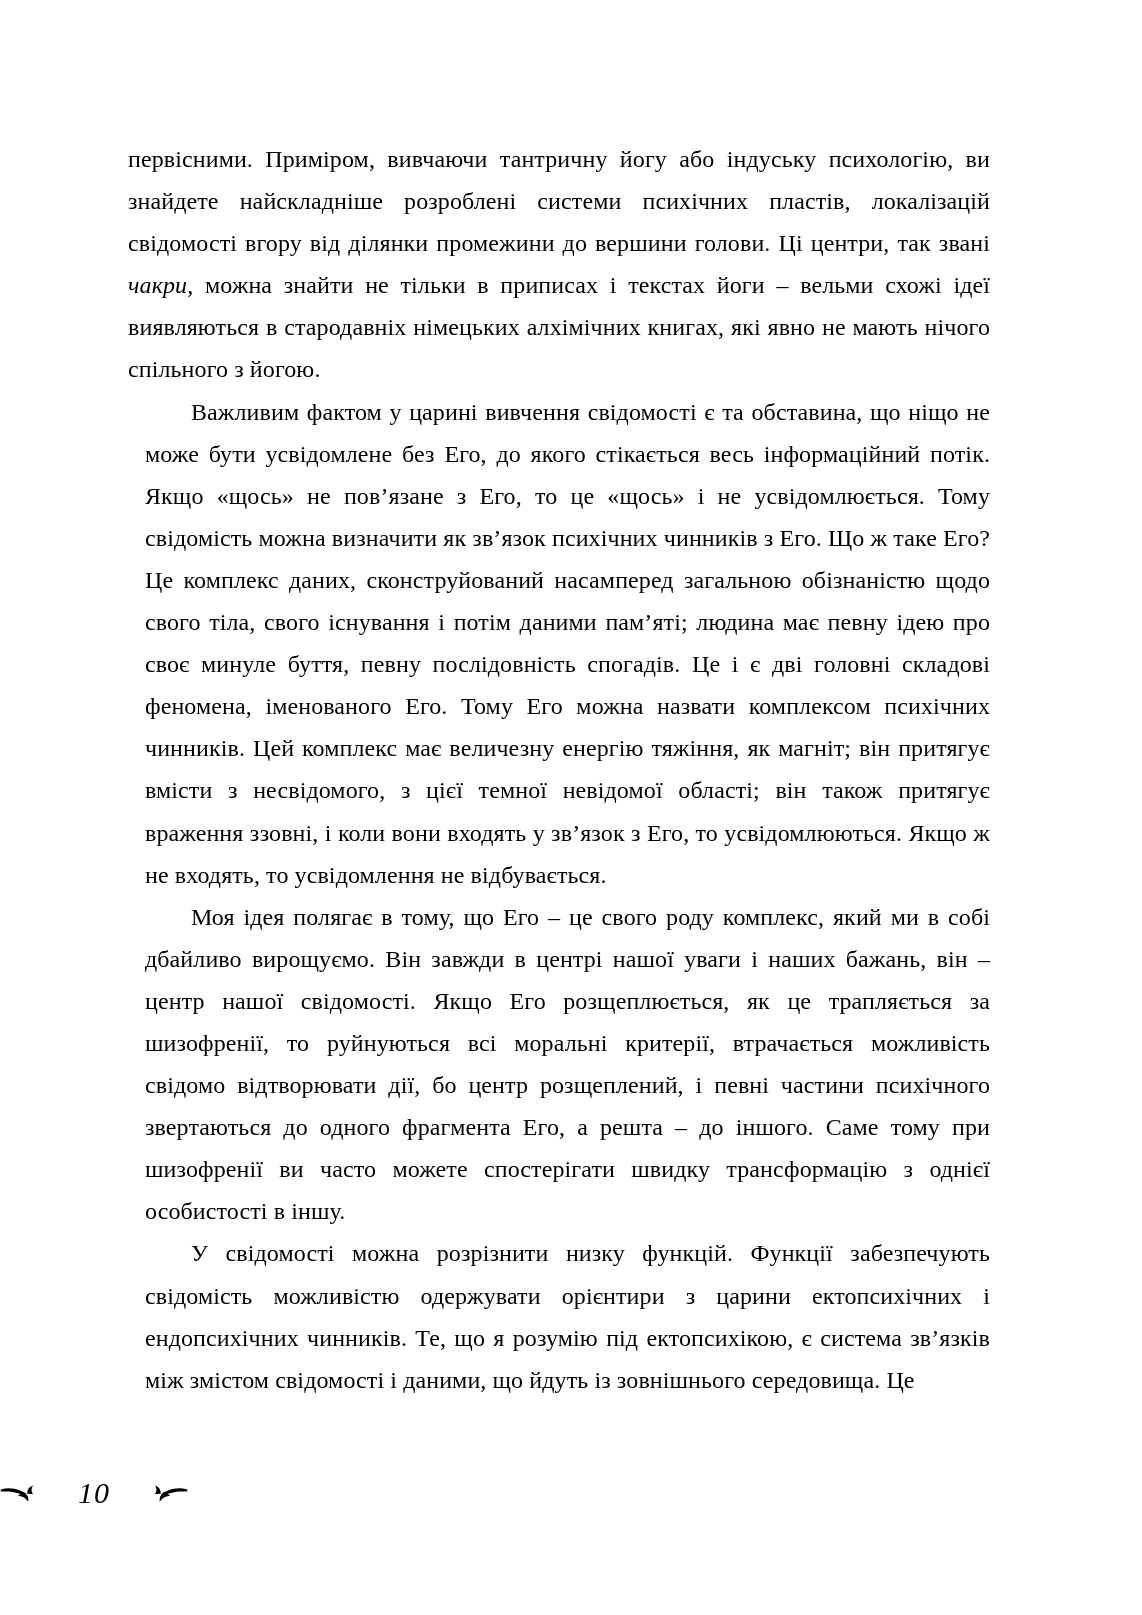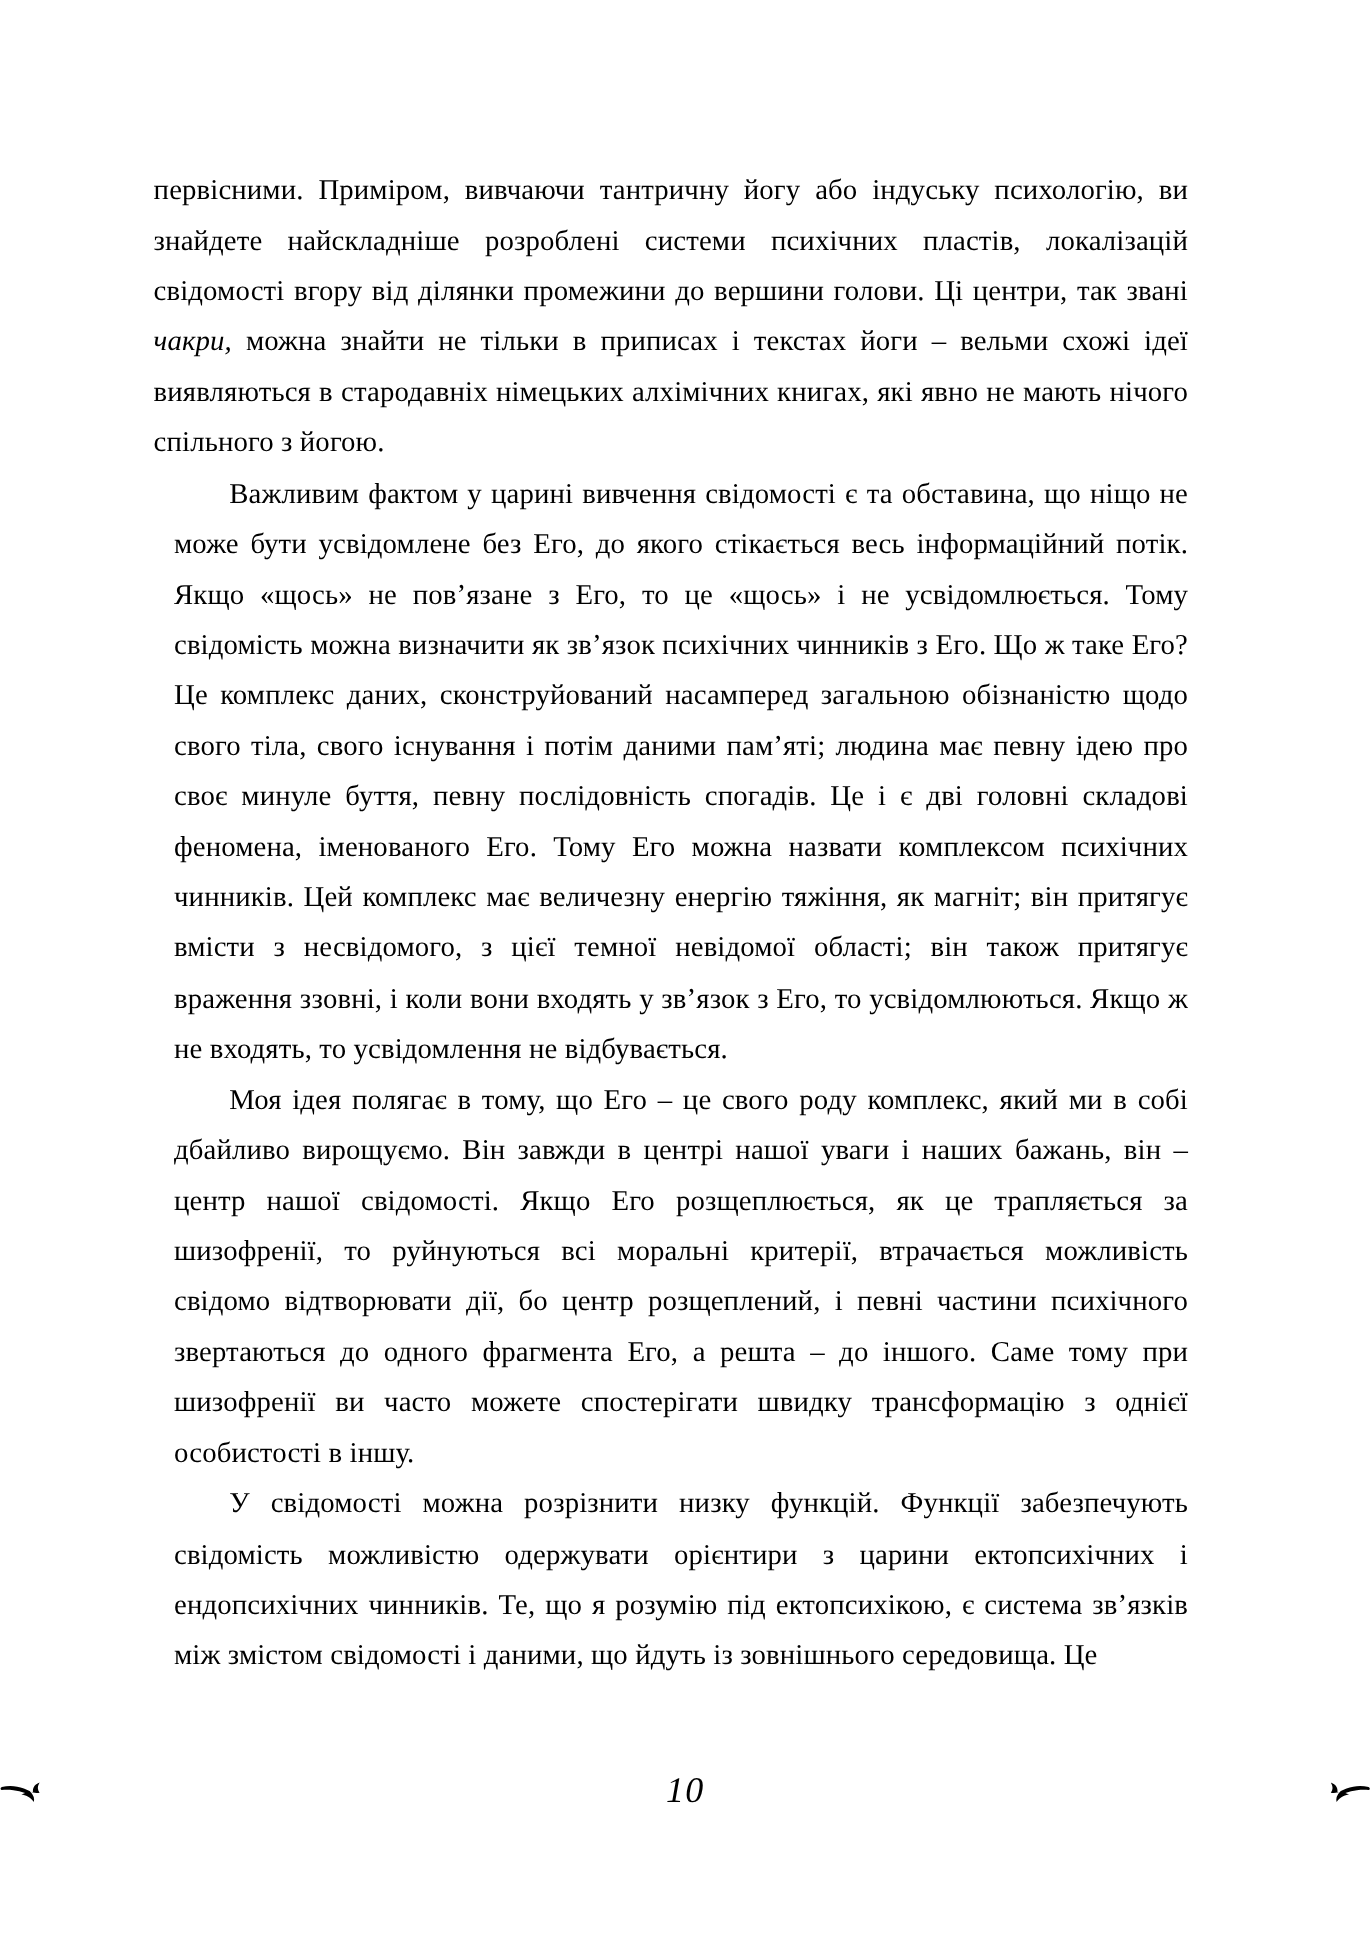--- a/index.html
+++ b/index.html
@@ -58,22 +58,22 @@
 
   
 
   .footer {
     position: absolute;
     left: 0;
     top: 1478px;
     width: 1142px;
     display: flex;
     align-items: center;
-    justify-content: space-between;
-    gap: 16px;
+    justify-content: flex-start;
+    gap: 32px;
   }
 
   .page-number {
     font-family: "Liberation Serif", "DejaVu Serif", serif;
     font-style: italic;
     font-size: 30px;
     line-height: 1;
     color: #000000;
     letter-spacing: 1px;
   }

